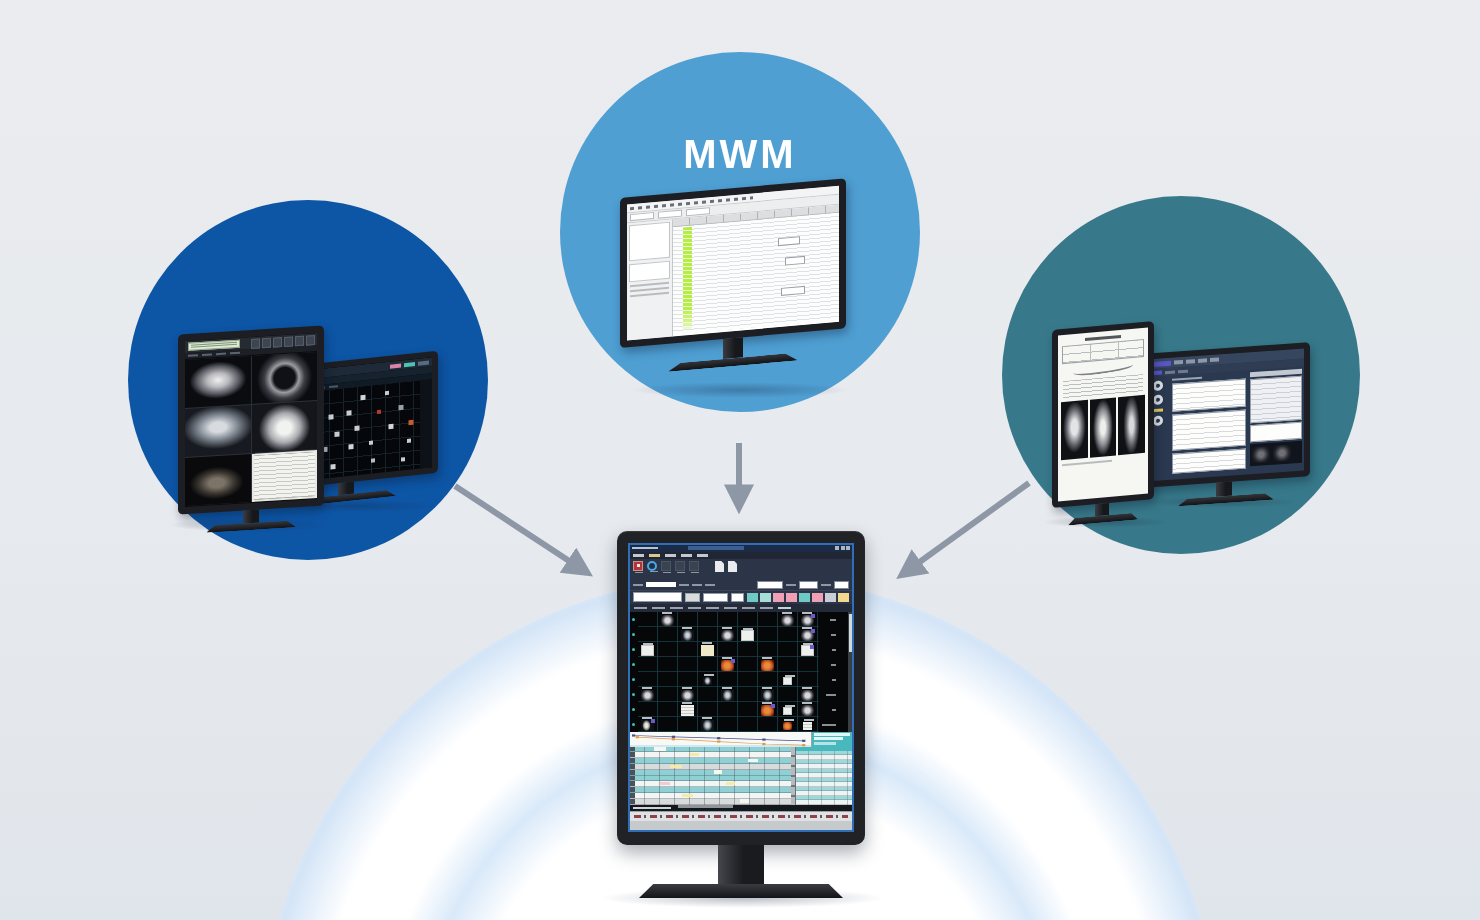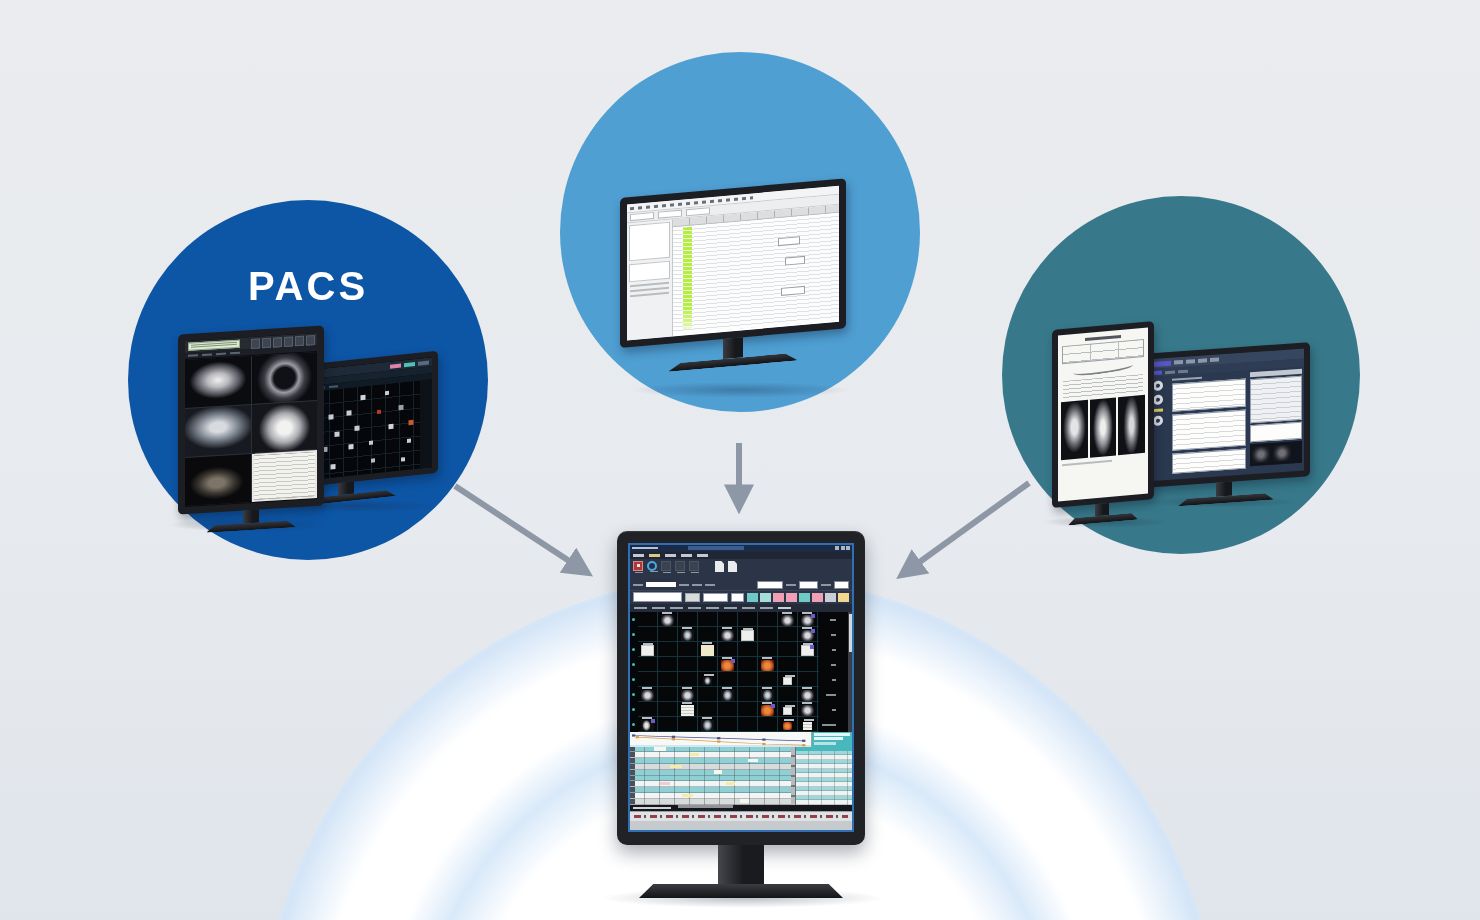--- a/index.html
+++ b/index.html
@@ -262,21 +262,20 @@
   .s-gray{height:9px;background:#c6cacd;margin-top:2.5px;}
 </style>
 </head>
 <body>
 
 <div class="stage">
 
   <div class="rings"></div>
 
   <div class="node" id="node-pacs" style="background: rgb(13, 85, 165);">
-    <div class="node-label">PACS</div>
     <div class="floor-shadow" style="left:40px;top:318px;width:160px;height:14px;"></div>
     <div class="floor-shadow" style="left:140px;top:300px;width:170px;height:12px;"></div>
     <div class="mon pacs-land">
       <div class="bezel">
         <div class="scr">
           <div class="pl-t1">
             <div class="d"></div>
               <div class="sp"></div>
             <div class="pl-chip" style="background:#d984a8"></div>
             <div class="pl-chip" style="background:#4fc2b6"></div>
@@ -337,20 +336,21 @@
             <div class="tile-doc"></div>
           </div>
         </div>
       </div>
       <div class="neck"></div>
       <div class="mbase"></div>
     </div>
   </div>
 
   <div class="node" id="node-mwm" style="background: rgb(79, 159, 211);">
+    <div class="node-label">MWM</div>
     <div class="floor-shadow" style="left:70px;top:330px;width:220px;height:16px;"></div>
     <div class="mon mwm-mon">
       <div class="bezel">
         <div class="scr">
           <div class="mw-t1">
               <i></i>
             </div>
           <div class="mw-t2">
               <i></i>
               <i></i>

